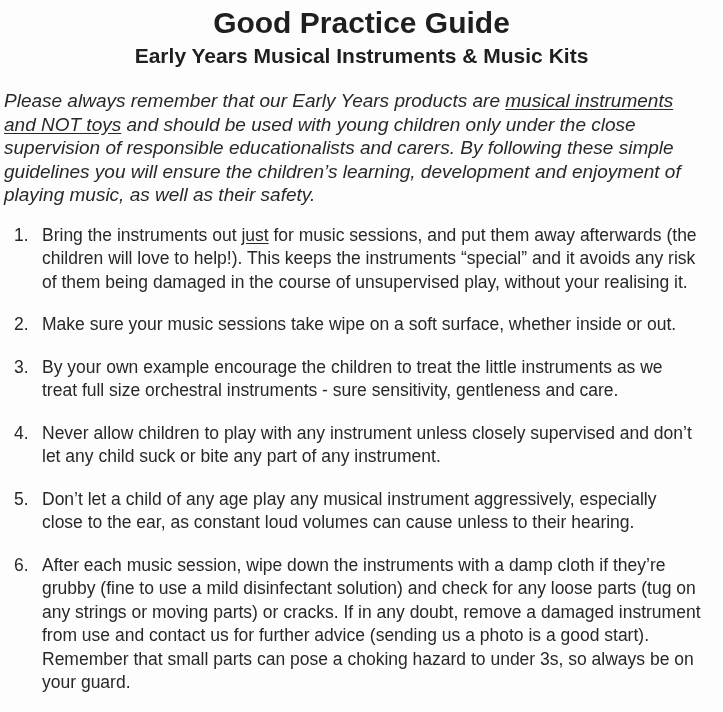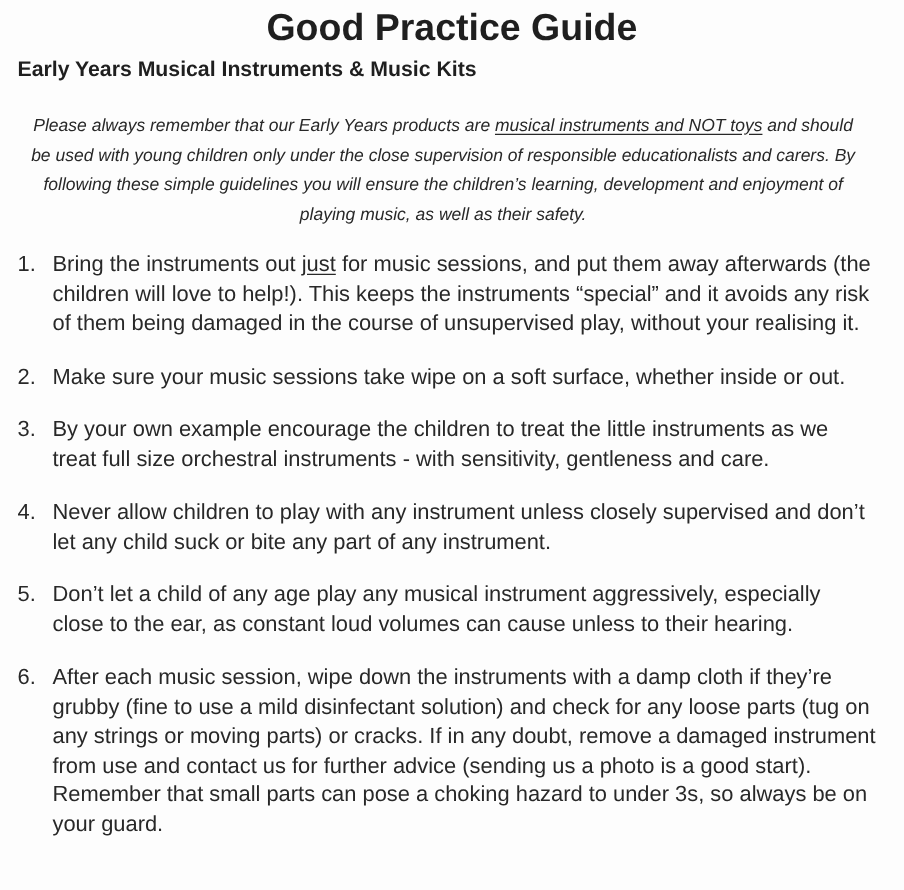--- a/index.html
+++ b/index.html
@@ -20,33 +20,34 @@
   }
   .title {
     font-size: 30px;
     line-height: 34px;
     font-weight: bold;
     text-align: center;
     margin: 0 14px 0 0;
     color: #1f1f1f;
   }
   .subtitle {
-    font-size: 17px;
+    font-size: 21px;
     line-height: 20px;
     font-weight: bold;
+    text-align: center;
     margin: 6px 14px 0 0;
     color: #1f1f1f;
   }
   .intro {
     font-style: italic;
-    font-size: 14px;
+    font-size: 19px;
     line-height: 23.5px;
-    text-align: center;
+    text-align: left;
     margin: 23px 14px 0 -14px;
-    padding: 0 22px;
+    padding: 0 4px;
   }
   .u {
     text-decoration: underline;
     text-underline-offset: 2px;
   }
   .guidelines {
     margin-top: 17px;
   }
   .item {
     display: flex;
@@ -81,21 +82,21 @@
       <span class="txt"><span>Bring the instruments out </span><span class="u">just</span><span> for music sessions, and put them away afterwards (the children will love to help!). This keeps the instruments “special” and it avoids any risk of them being damaged in the course of unsupervised play, without your realising it.</span></span>
     </div>
 
     <div class="item">
       <span class="num">2.</span>
       <span class="txt"><span></span><span class="u"></span><span>Make sure your music sessions take wipe on a soft surface, whether inside or out.</span></span>
     </div>
 
     <div class="item">
       <span class="num">3.</span>
-      <span class="txt"><span></span><span class="u"></span><span>By your own example encourage the children to treat the little instruments as we treat full size orchestral instruments - with sensitivity, gentleness and care.</span></span>
+      <span class="txt"><span></span><span class="u"></span><span>By your own example encourage the children to treat the little instruments as we treat full size orchestral instruments - sure sensitivity, gentleness and care.</span></span>
     </div>
 
     <div class="item">
       <span class="num">4.</span>
       <span class="txt"><span></span><span class="u"></span><span>Never allow children to play with any instrument unless closely supervised and don’t let any child suck or bite any part of any instrument.</span></span>
     </div>
 
     <div class="item">
       <span class="num">5.</span>
       <span class="txt"><span></span><span class="u"></span><span>Don’t let a child of any age play any musical instrument aggressively, especially close to the ear, as constant loud volumes can cause unless to their hearing.</span></span>

